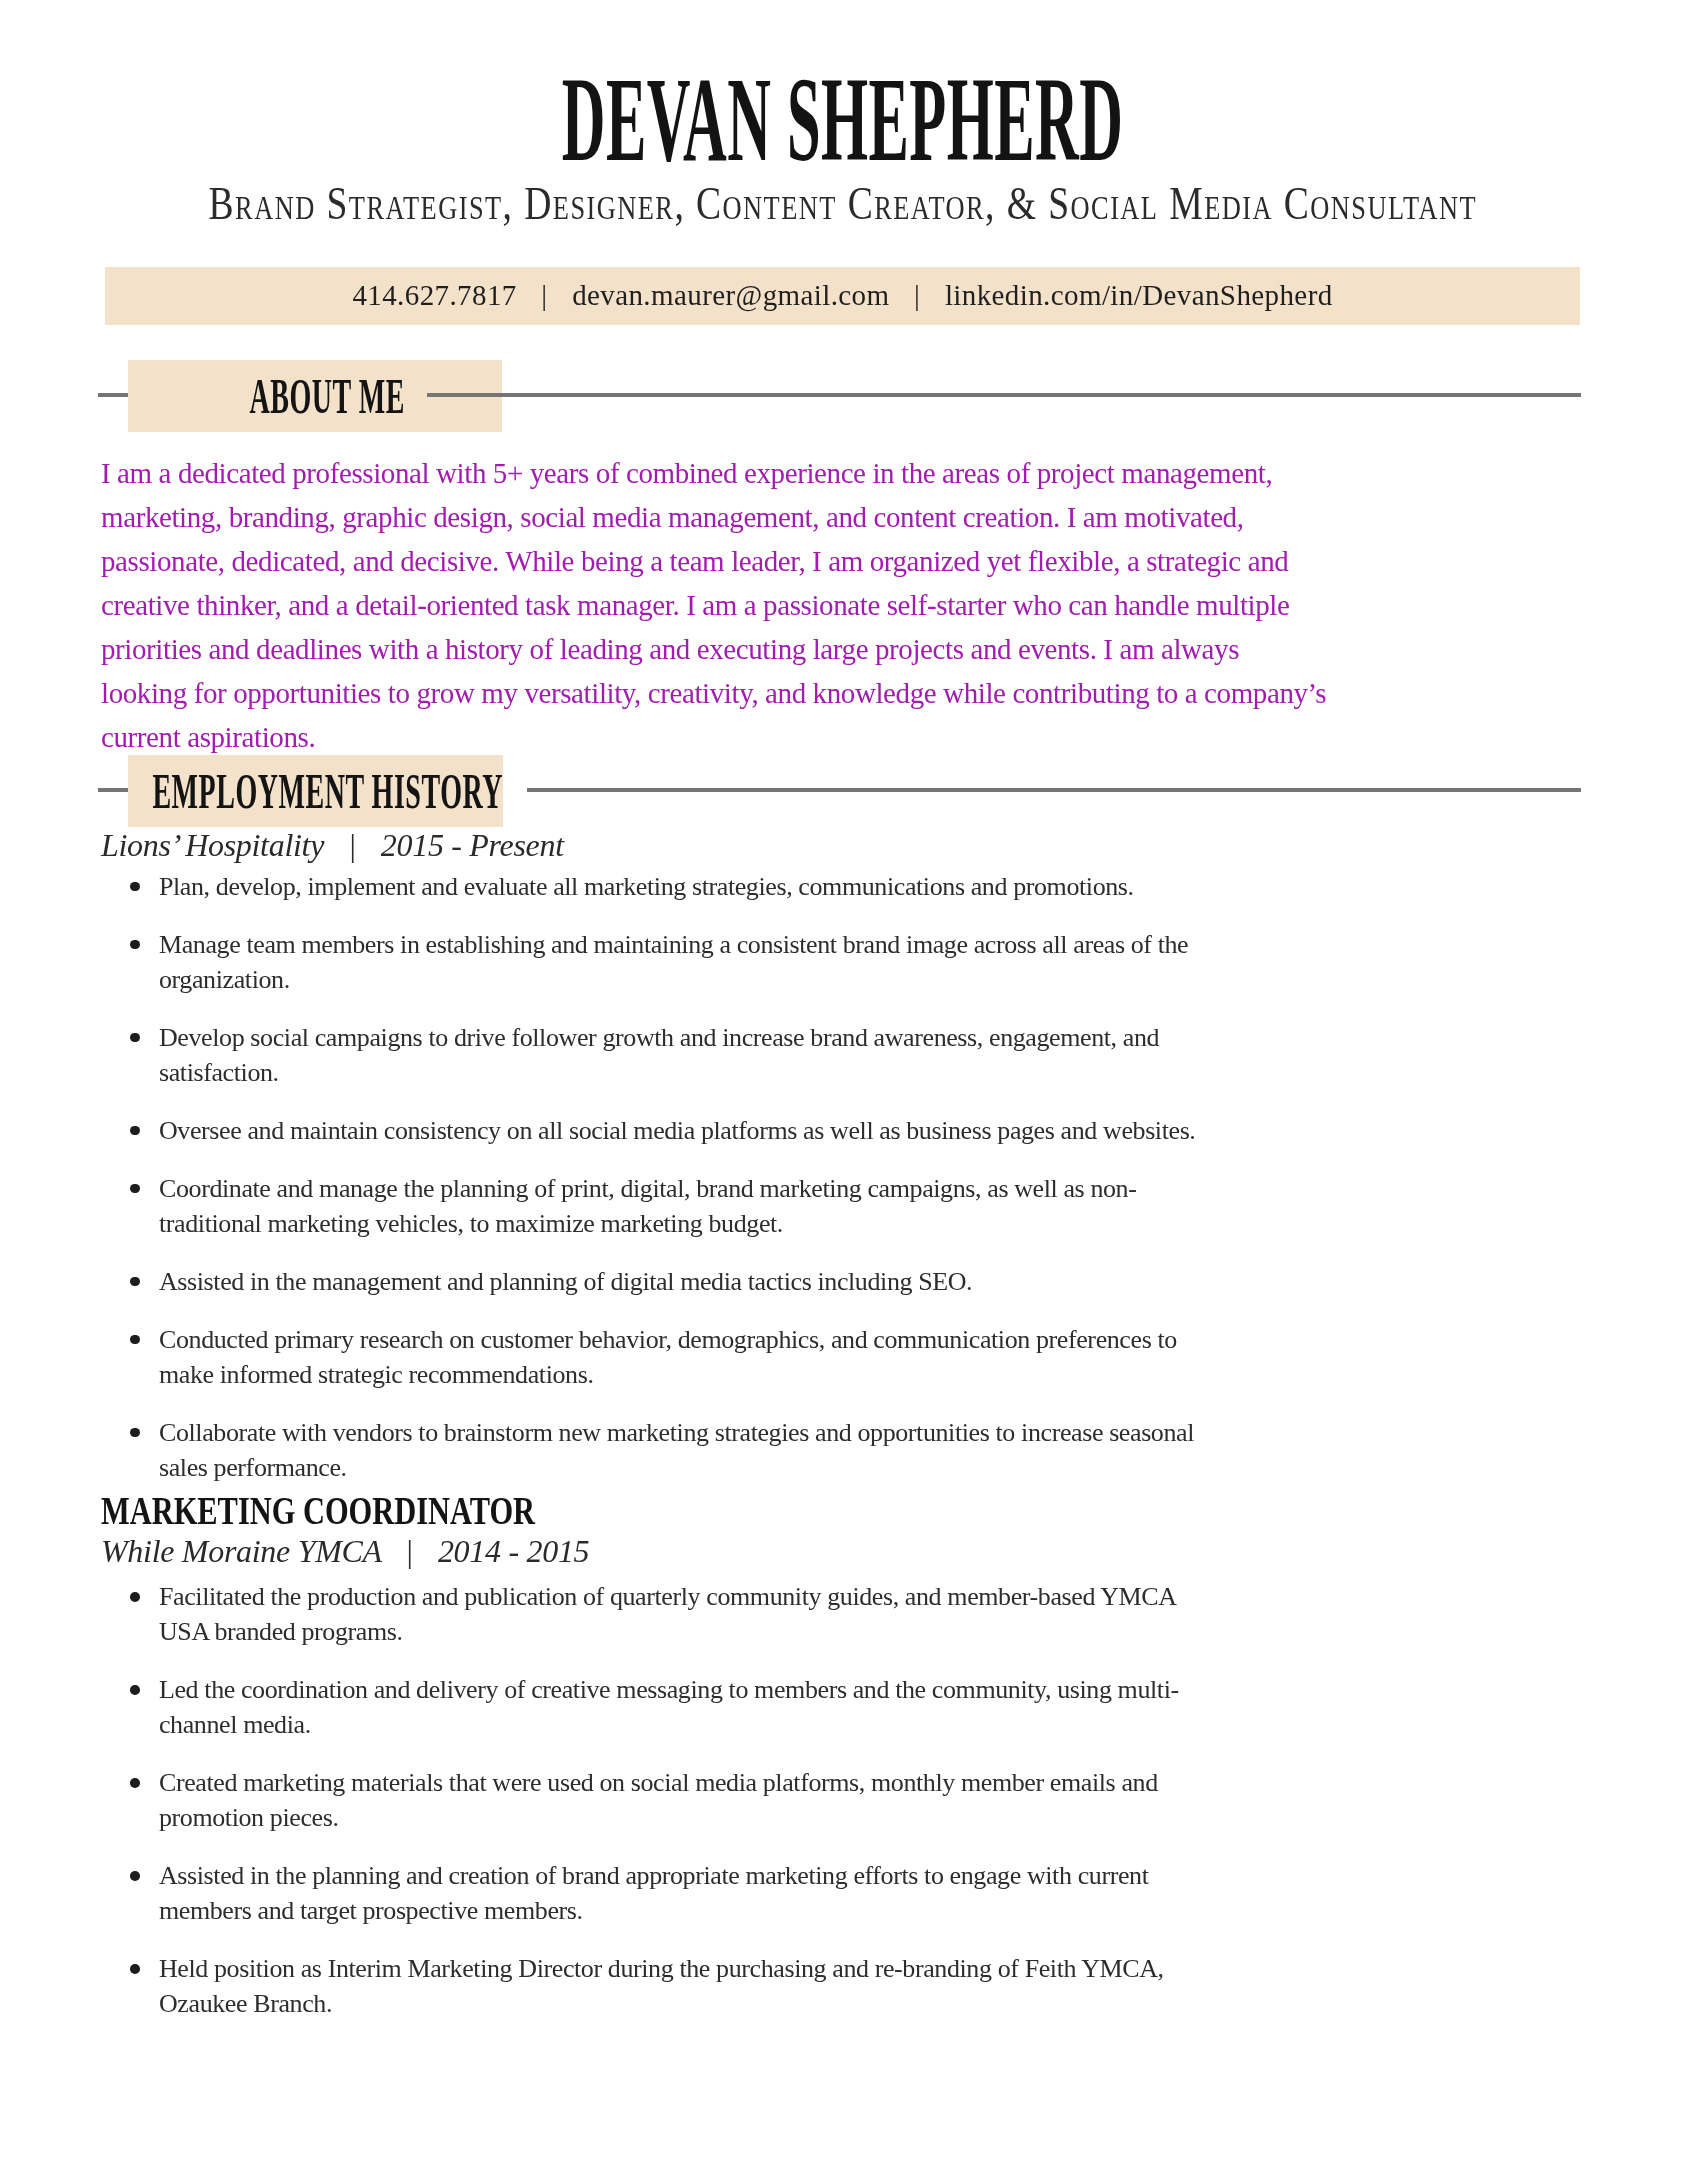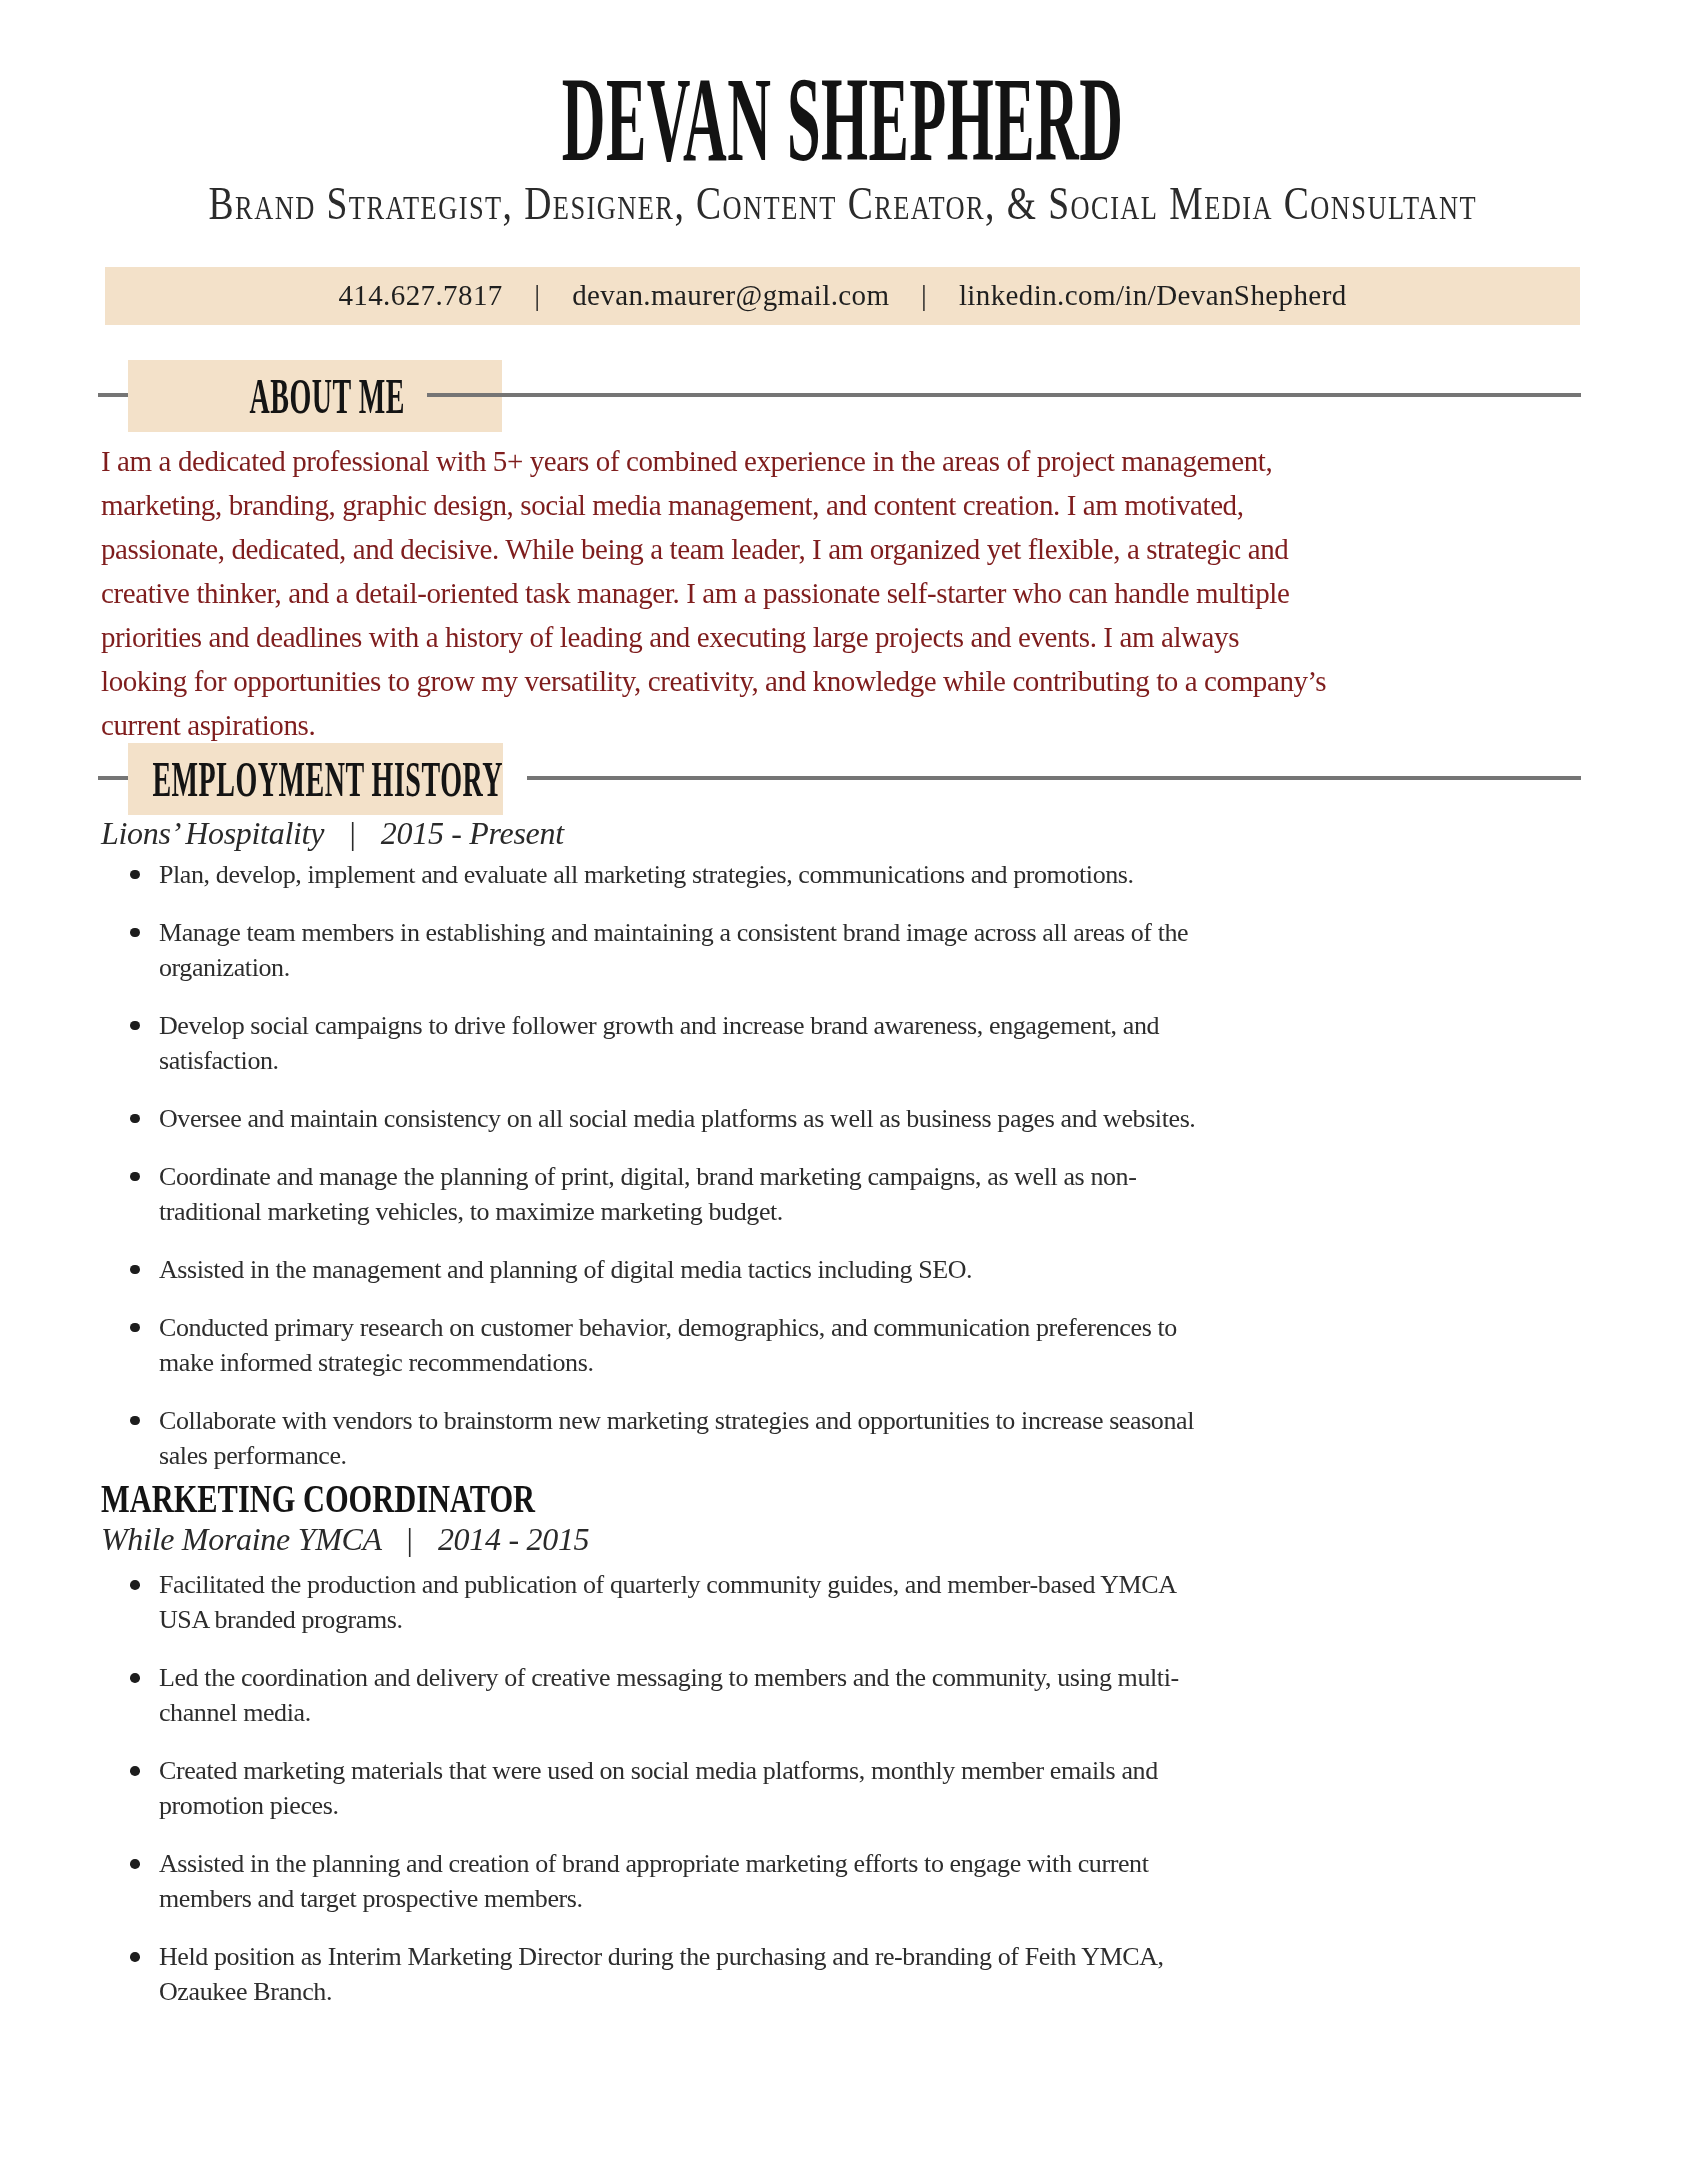--- a/index.html
+++ b/index.html
@@ -42,21 +42,20 @@
     color:#2b2b2b;
     white-space:nowrap;
   }
   .contact-bar {
     width:1475px; height:58px;
     margin:39px auto 0 auto;
     background:var(--beige);
     display:flex; align-items:center; justify-content:center;
     font-size:29px; color:#1f1f1f;
     letter-spacing:0.4px;
-    gap:7px;
   }
   .contact-bar .sep { margin:0 24.6px; color:#1f1f1f; }
   
   .section-head { position:relative; height:72px; }
   .head-about { margin-top:35px; }
   .head-emp   { margin-top:0; }
   .badge {
     position:absolute; left:128px; top:0; height:72px;
     background:var(--beige);
     display:flex; align-items:center; justify-content:center;padding-left:25px;
@@ -72,25 +71,25 @@
     color:#141414;
     white-space:nowrap;
   }
   .rule { position:absolute; height:4.4px; background:var(--rule); top:33px; }
   .rule-left { left:98px; width:58px; }
   .rule-right { right:104px; }
   .rule-right-about { left:427px; }
   .rule-right-emp   { left:527px; }
   
   .about-text {
-    margin:7px 92px 0 101px;
+    margin:19px 92px 0 101px;
     height:304px;
     font-size:29px; line-height:44px;
     letter-spacing:-0.4px;
-    color:#7f1d1d;
+    color:#a21caf;
     white-space:pre-line;
   }
   
   .job-title {
     margin:24.6px 0 0 101px;
     height:42px; line-height:42px;
   }
   .job-title.second { margin-top:5.3px; }
   .job-title span {
     display:inline-block;

